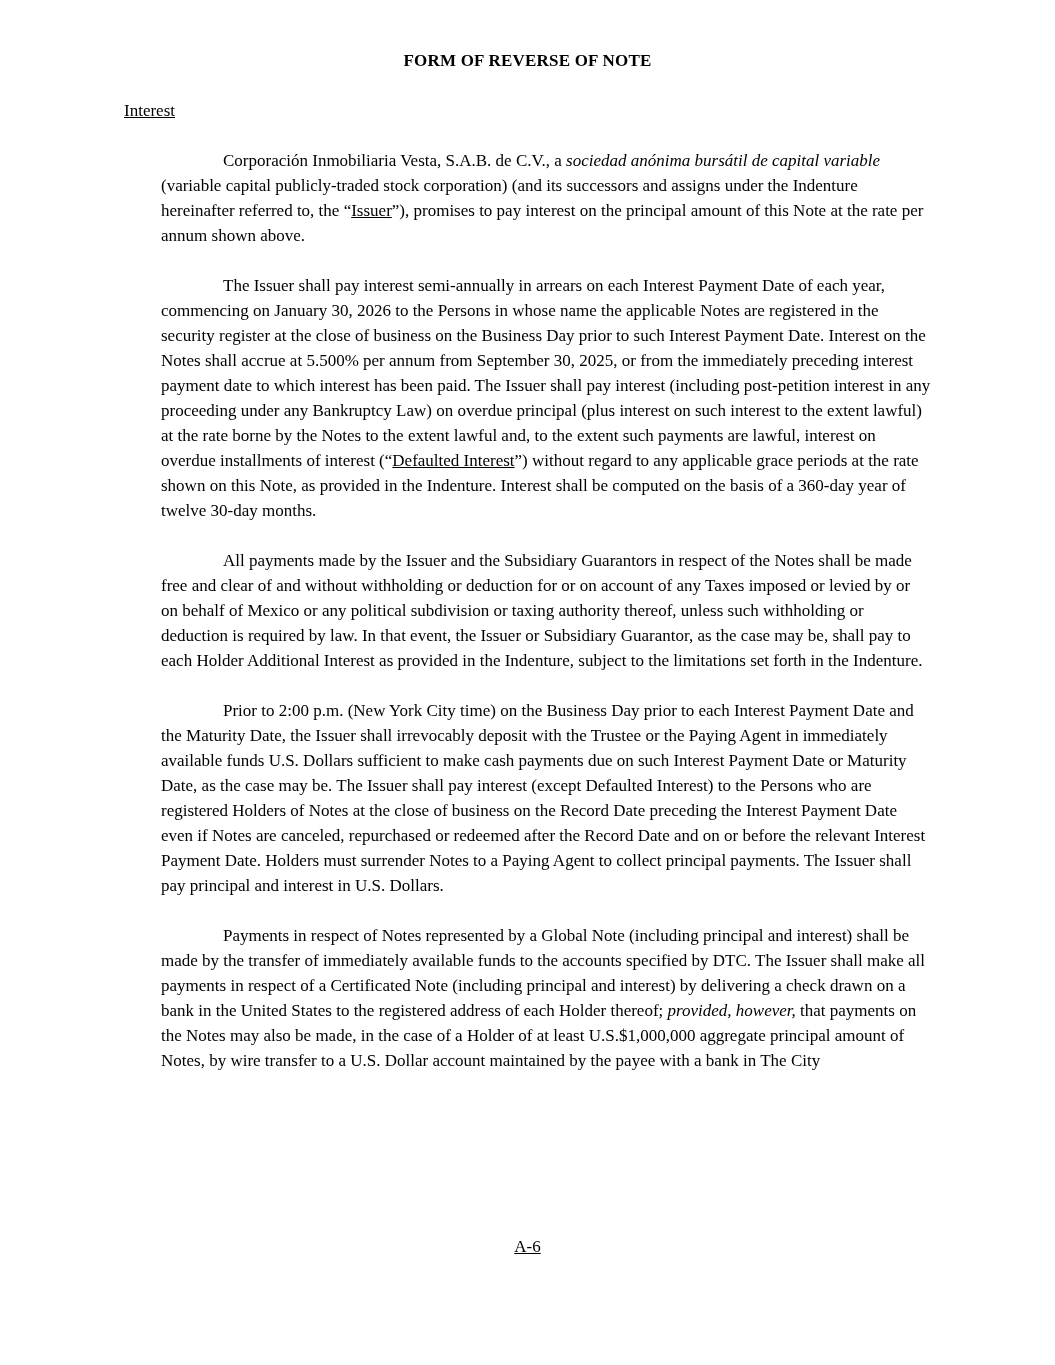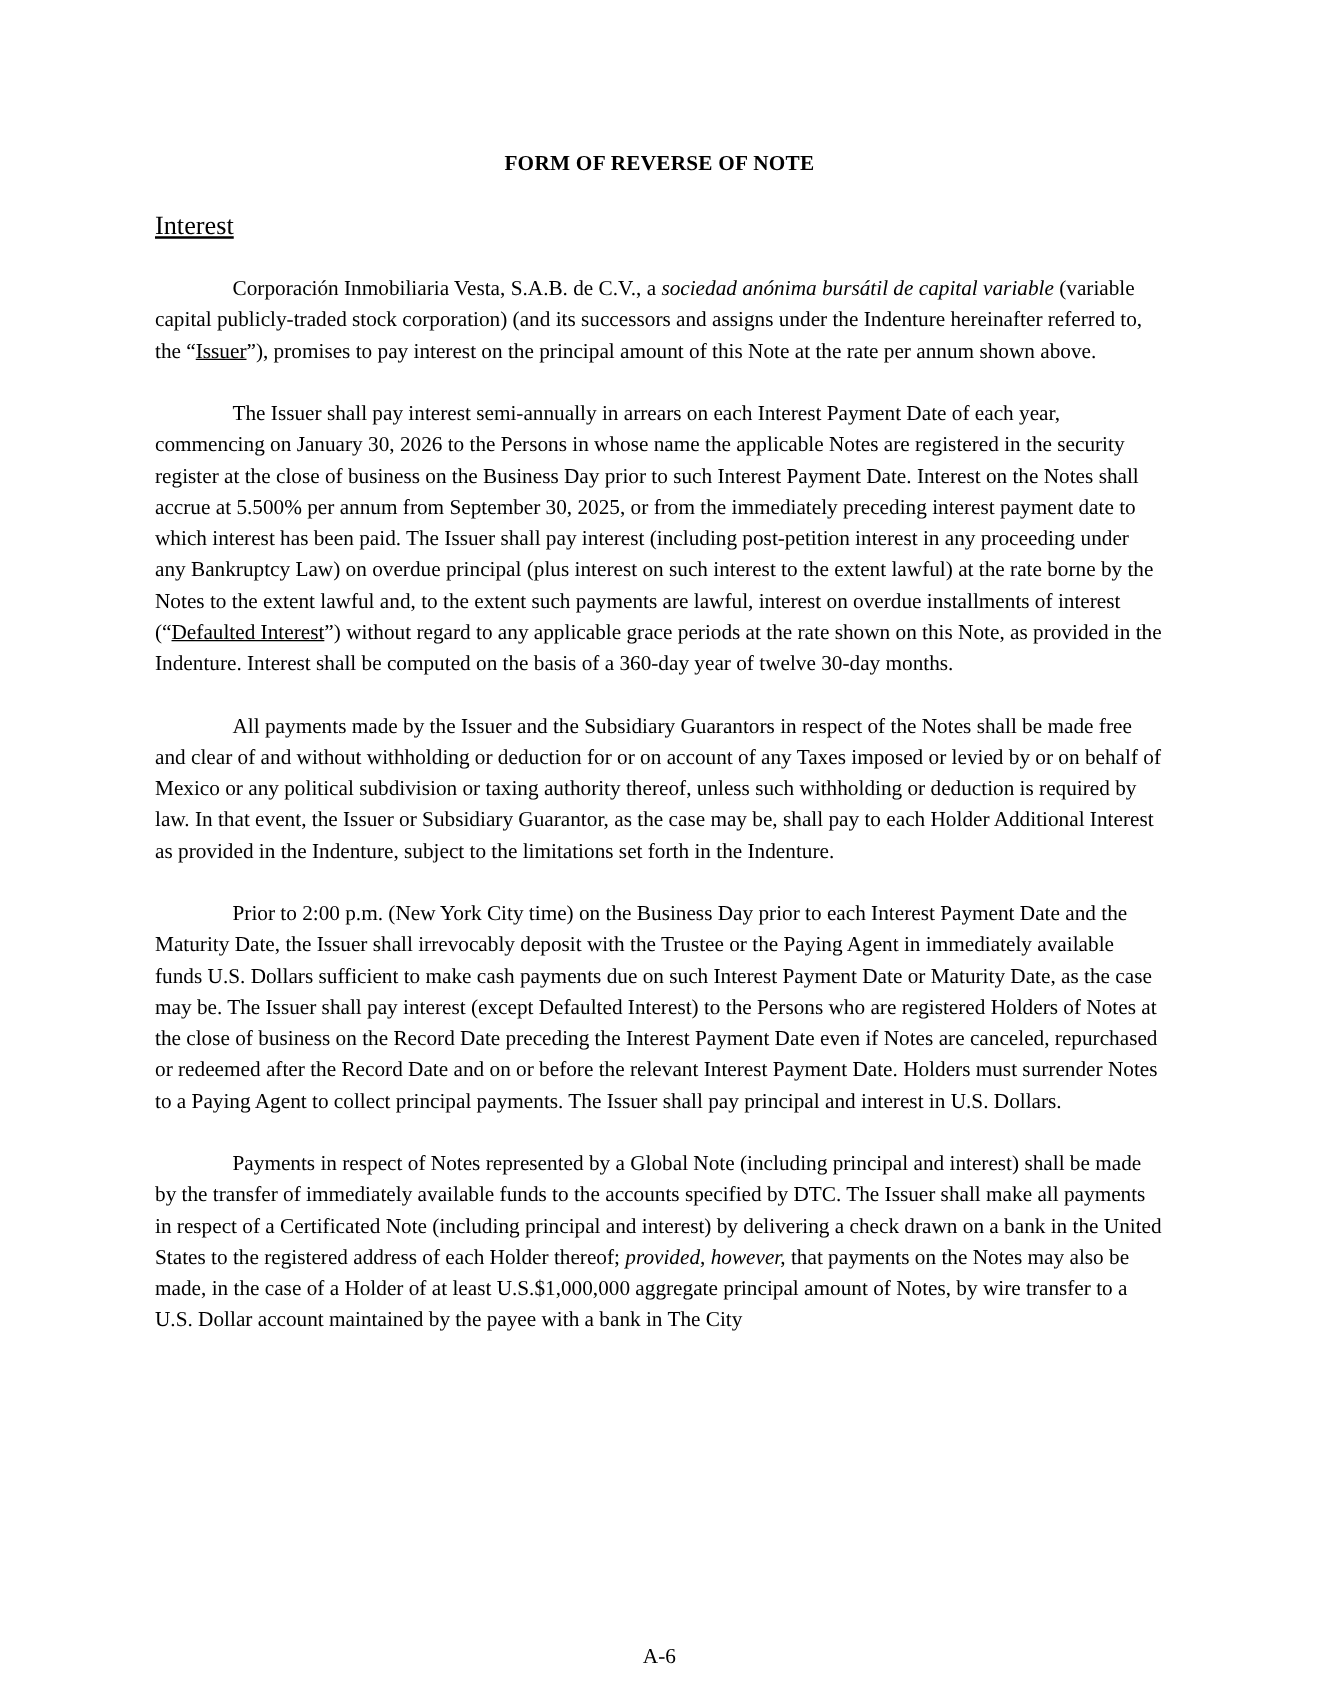--- a/index.html
+++ b/index.html
@@ -7,56 +7,58 @@
     background: #ffffff;
     font-family: "Liberation Serif", "DejaVu Serif", serif;
   }
   .page {
     position: relative;
     width: 1055px;
     height: 1334px;
     margin: 0 auto;
     background: #ffffff;
     color: #000000;
-    padding: 118px 124px 0 124px;
+    padding: 48px 124px 0 124px;
     overflow: hidden;
   }
   .doc-title {
     text-align: center;
     font-weight: bold;
     font-size: 17px;
     line-height: 25px;
     margin-bottom: 25px;
     letter-spacing: 0.2px;
   }
   .section-heading {
-    font-size: 21px;
+    font-size: 17px;
     line-height: 25px;
     margin-bottom: 25px;
   }
   .section-heading .underline {
     text-decoration: underline;
   }
   p.body-paragraph {
     font-size: 17px;
     line-height: 25px;
     text-indent: 62px;
     margin-bottom: 25px;
     text-align: left;
+    margin-left: 37px;
   }
   p.body-paragraph .italic { font-style: italic; }
   p.body-paragraph .underline { text-decoration: underline; }
   .page-footer {
     position: absolute;
-    top: 1312px;
+    top: 1234px;
     left: 0;
     width: 100%;
     text-align: center;
     font-size: 17px;
     line-height: 25px;
+    text-decoration: underline;
   }
 </style>
 </head>
 <body>
 
 <div class="page">
   <div class="doc-title">FORM OF REVERSE OF NOTE</div>
 
   <div id="sections">
       <div class="section-heading"><span class="underline">Interest</span></div>

